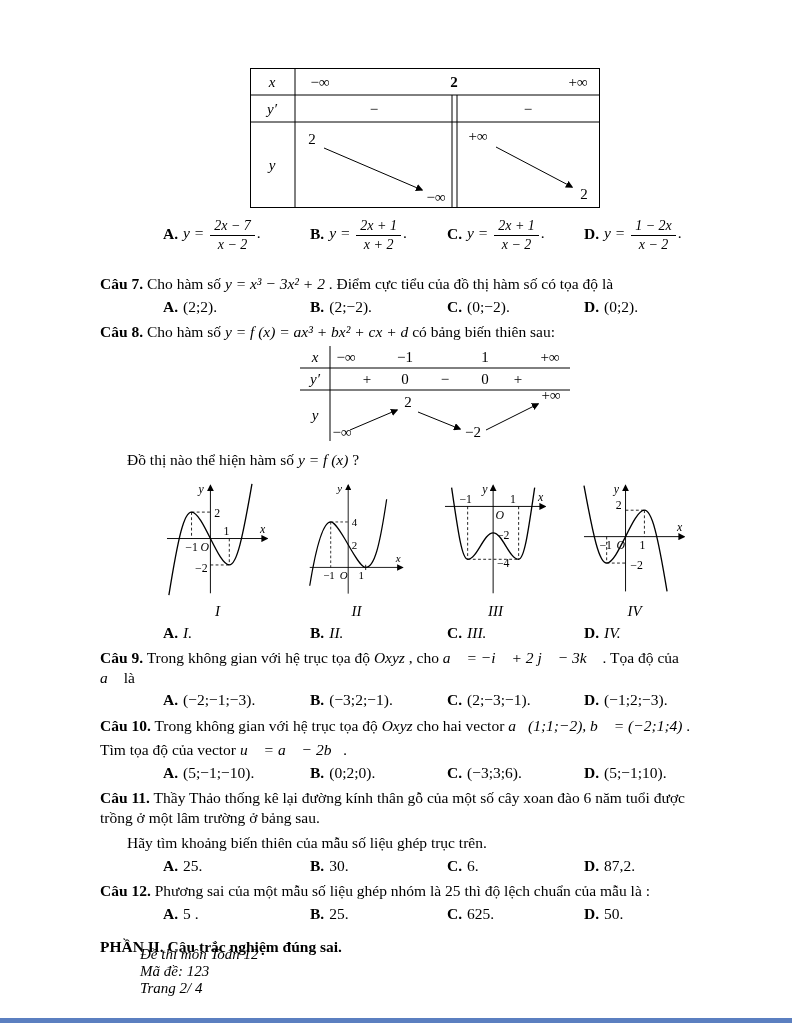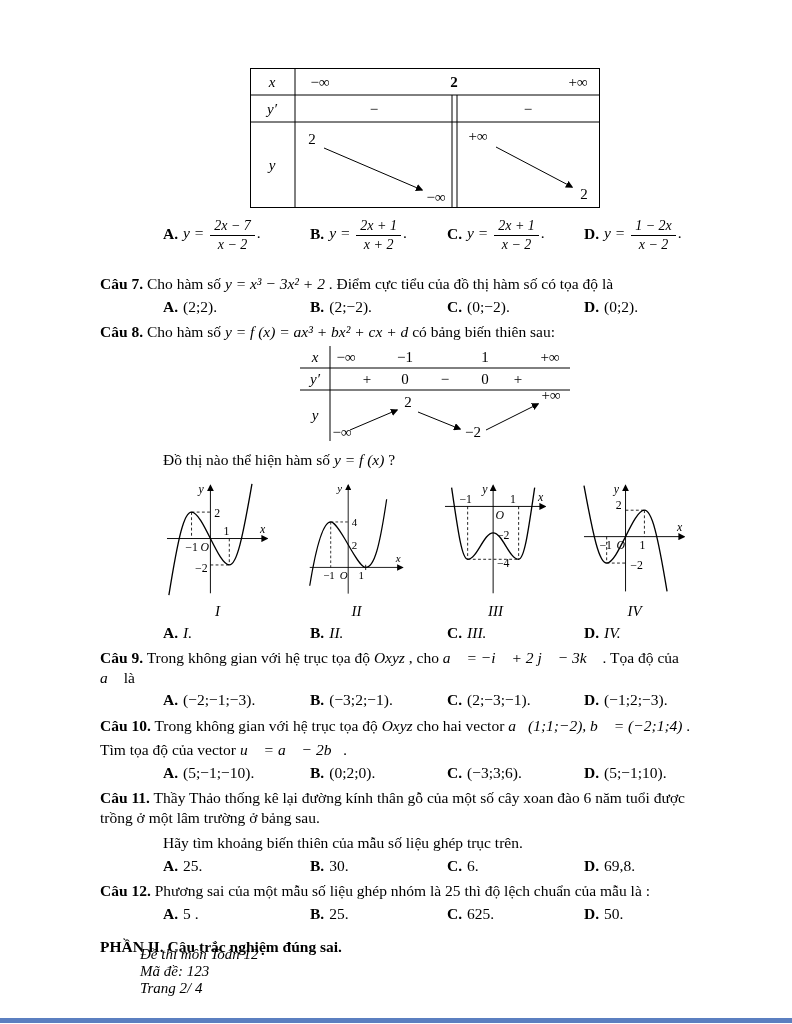--- a/index.html
+++ b/index.html
@@ -3,21 +3,21 @@
 <meta charset="utf-8">
 <style>
   * { box-sizing: border-box; }
   html,body { margin:0; padding:0; background:#fff; }
   .page { position:relative; width:792px; height:1024px; background:#fff;
           font-family:"Liberation Serif", serif; font-size:15.5px; color:#000; overflow:hidden; }
   .content { position:absolute; left:100px; top:68px; width:592px; }
   .q { margin-top:5px; line-height:1.28; }
   .qnum { font-weight:bold; }
   .math { font-style:italic; }
-  .indent { margin-left:63px; }
+  .indent { margin-left:27px; }
   .opt-row { display:grid; grid-template-columns:147px 137px 137px 1fr; margin-left:63px; margin-top:3px; line-height:1.3; }
   .opt b { font-weight:bold; margin-right:5px; }
   .frac-row { align-items:center; margin-top:8px; margin-bottom:20px; min-height:38px; }
   .frac { display:inline-block; vertical-align:middle; text-align:center; line-height:1.1; font-size:14px; font-style:italic; margin:0 2px; }
   .fnum { display:block; border-bottom:1px solid #000; padding:0 4px 1px; }
   .fden { display:block; padding-top:1px; }
   .vt1 { display:block; margin:0 0 0 150px; }
   .vt2wrap { margin:4px 0 2px 200px; }
   .graphs { display:flex; gap:24px; margin:10px 0 0 60px; }
   .graphs figure { margin:0; text-align:center; }
@@ -257,21 +257,21 @@
 
     <div class="q">
       <span class="qnum">Câu 11.</span>
       <span>Thầy Thảo thống kê lại đường kính thân gỗ của một số cây xoan đào 6 năm tuổi được trồng ở một lâm trường ở bảng sau.</span>
     </div>
     <div class="q indent">Hãy tìm khoảng biến thiên của mẫu số liệu ghép trục trên.</div>
     <div class="opt-row">
       <span class="opt"><b>A.</b><span>25.</span></span>
       <span class="opt"><b>B.</b><span>30.</span></span>
       <span class="opt"><b>C.</b><span>6.</span></span>
-      <span class="opt"><b>D.</b><span>69,8.</span></span>
+      <span class="opt"><b>D.</b><span>87,2.</span></span>
     </div>
 
     <div class="q">
       <span class="qnum">Câu 12.</span>
       <span>Phương sai của một mẫu số liệu ghép nhóm là 25 thì độ lệch chuẩn của mẫu là :</span>
     </div>
     <div class="opt-row">
       <span class="opt"><b>A.</b><span>5 .</span></span>
       <span class="opt"><b>B.</b><span>25.</span></span>
       <span class="opt"><b>C.</b><span>625.</span></span>

